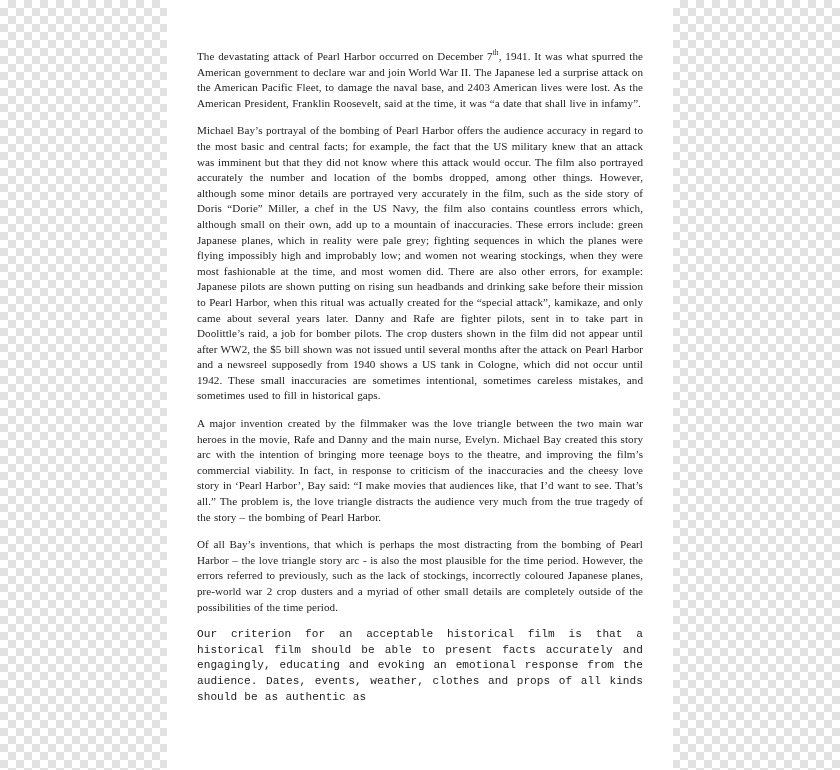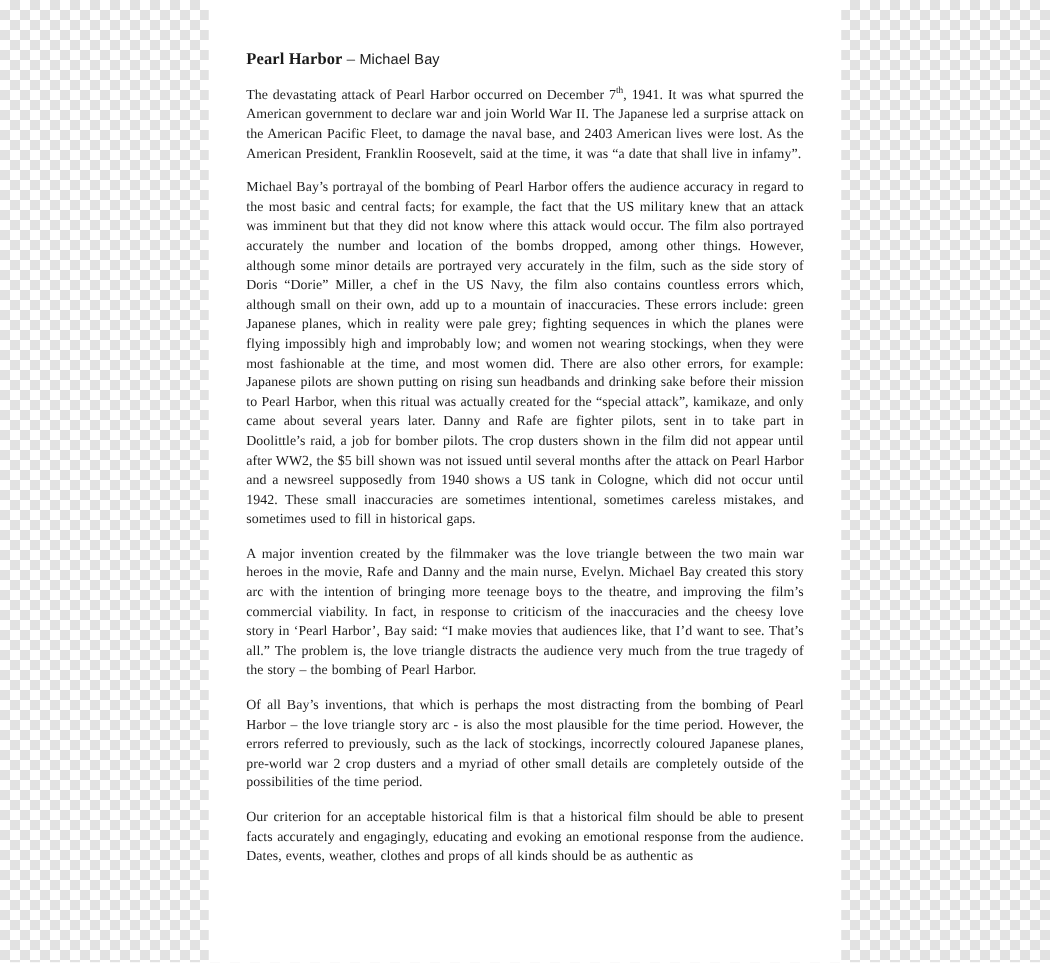--- a/index.html
+++ b/index.html
@@ -57,36 +57,34 @@
     font-size: 11.1px;
     line-height: 15.6px;
     text-align: justify;
     margin: 11px 0 12px 0;
     color: #1b1b1b;
     letter-spacing: 0.05px;
     word-spacing: 0.4px;
   }
   p.para:last-child {
     margin-bottom: 0;
+    font-family: Liberation Mono, monospace;
   }
   sup {
     font-size: 7.5px;
     vertical-align: super;
     line-height: 0;
   }
 </style>
 </head>
 <body>
 
 <div class="page-wrap">
   <div class="sheet">
 
-    <h1 class="doc-title">
-      <span class="bold">Pearl Harbor</span><span class="dash"> – </span><span class="author">Michael Bay</span>
-    </h1>
 
     <p class="para">The devastating attack of Pearl Harbor occurred on December 7<sup>th</sup>, 1941. It was what spurred the American government to declare war and join World War II. The Japanese led a surprise attack on the American Pacific Fleet, to damage the naval base, and 2403 American lives were lost. As the American President, Franklin Roosevelt, said at the time, it was “a date that shall live in infamy”.</p>
 
     <p class="para">Michael Bay’s portrayal of the bombing of Pearl Harbor offers the audience accuracy in regard to the most basic and central facts; for example, the fact that the US military knew that an attack was imminent but that they did not know where this attack would occur. The film also portrayed accurately the number and location of the bombs dropped, among other things. However, although some minor details are portrayed very accurately in the film, such as the side story of Doris “Dorie” Miller, a chef in the US Navy, the film also contains countless errors which, although small on their own, add up to a mountain of inaccuracies. These errors include: green Japanese planes, which in reality were pale grey; fighting sequences in which the planes were flying impossibly high and improbably low; and women not wearing stockings, when they were most fashionable at the time, and most women did. There are also other errors, for example: Japanese pilots are shown putting on rising sun headbands and drinking sake before their mission to Pearl Harbor, when this ritual was actually created for the “special attack”, kamikaze, and only came about several years later. Danny and Rafe are fighter pilots, sent in to take part in Doolittle’s raid, a job for bomber pilots. The crop dusters shown in the film did not appear until after WW2, the $5 bill shown was not issued until several months after the attack on Pearl Harbor and a newsreel supposedly from 1940 shows a US tank in Cologne, which did not occur until 1942. These small inaccuracies are sometimes intentional, sometimes careless mistakes, and sometimes used to fill in historical gaps.</p>
 
     <p class="para">A major invention created by the filmmaker was the love triangle between the two main war heroes in the movie, Rafe and Danny and the main nurse, Evelyn. Michael Bay created this story arc with the intention of bringing more teenage boys to the theatre, and improving the film’s commercial viability. In fact, in response to criticism of the inaccuracies and the cheesy love story in ‘Pearl Harbor’, Bay said: “I make movies that audiences like, that I’d want to see. That’s all.” The problem is, the love triangle distracts the audience very much from the true tragedy of the story – the bombing of Pearl Harbor.</p>
 
     <p class="para">Of all Bay’s inventions, that which is perhaps the most distracting from the bombing of Pearl Harbor – the love triangle story arc - is also the most plausible for the time period. However, the errors referred to previously, such as the lack of stockings, incorrectly coloured Japanese planes, pre-world war 2 crop dusters and a myriad of other small details are completely outside of the possibilities of the time period.</p>
 
     <p class="para">Our criterion for an acceptable historical film is that a historical film should be able to present facts accurately and engagingly, educating and evoking an emotional response from the audience. Dates, events, weather, clothes and props of all kinds should be as authentic as</p>

